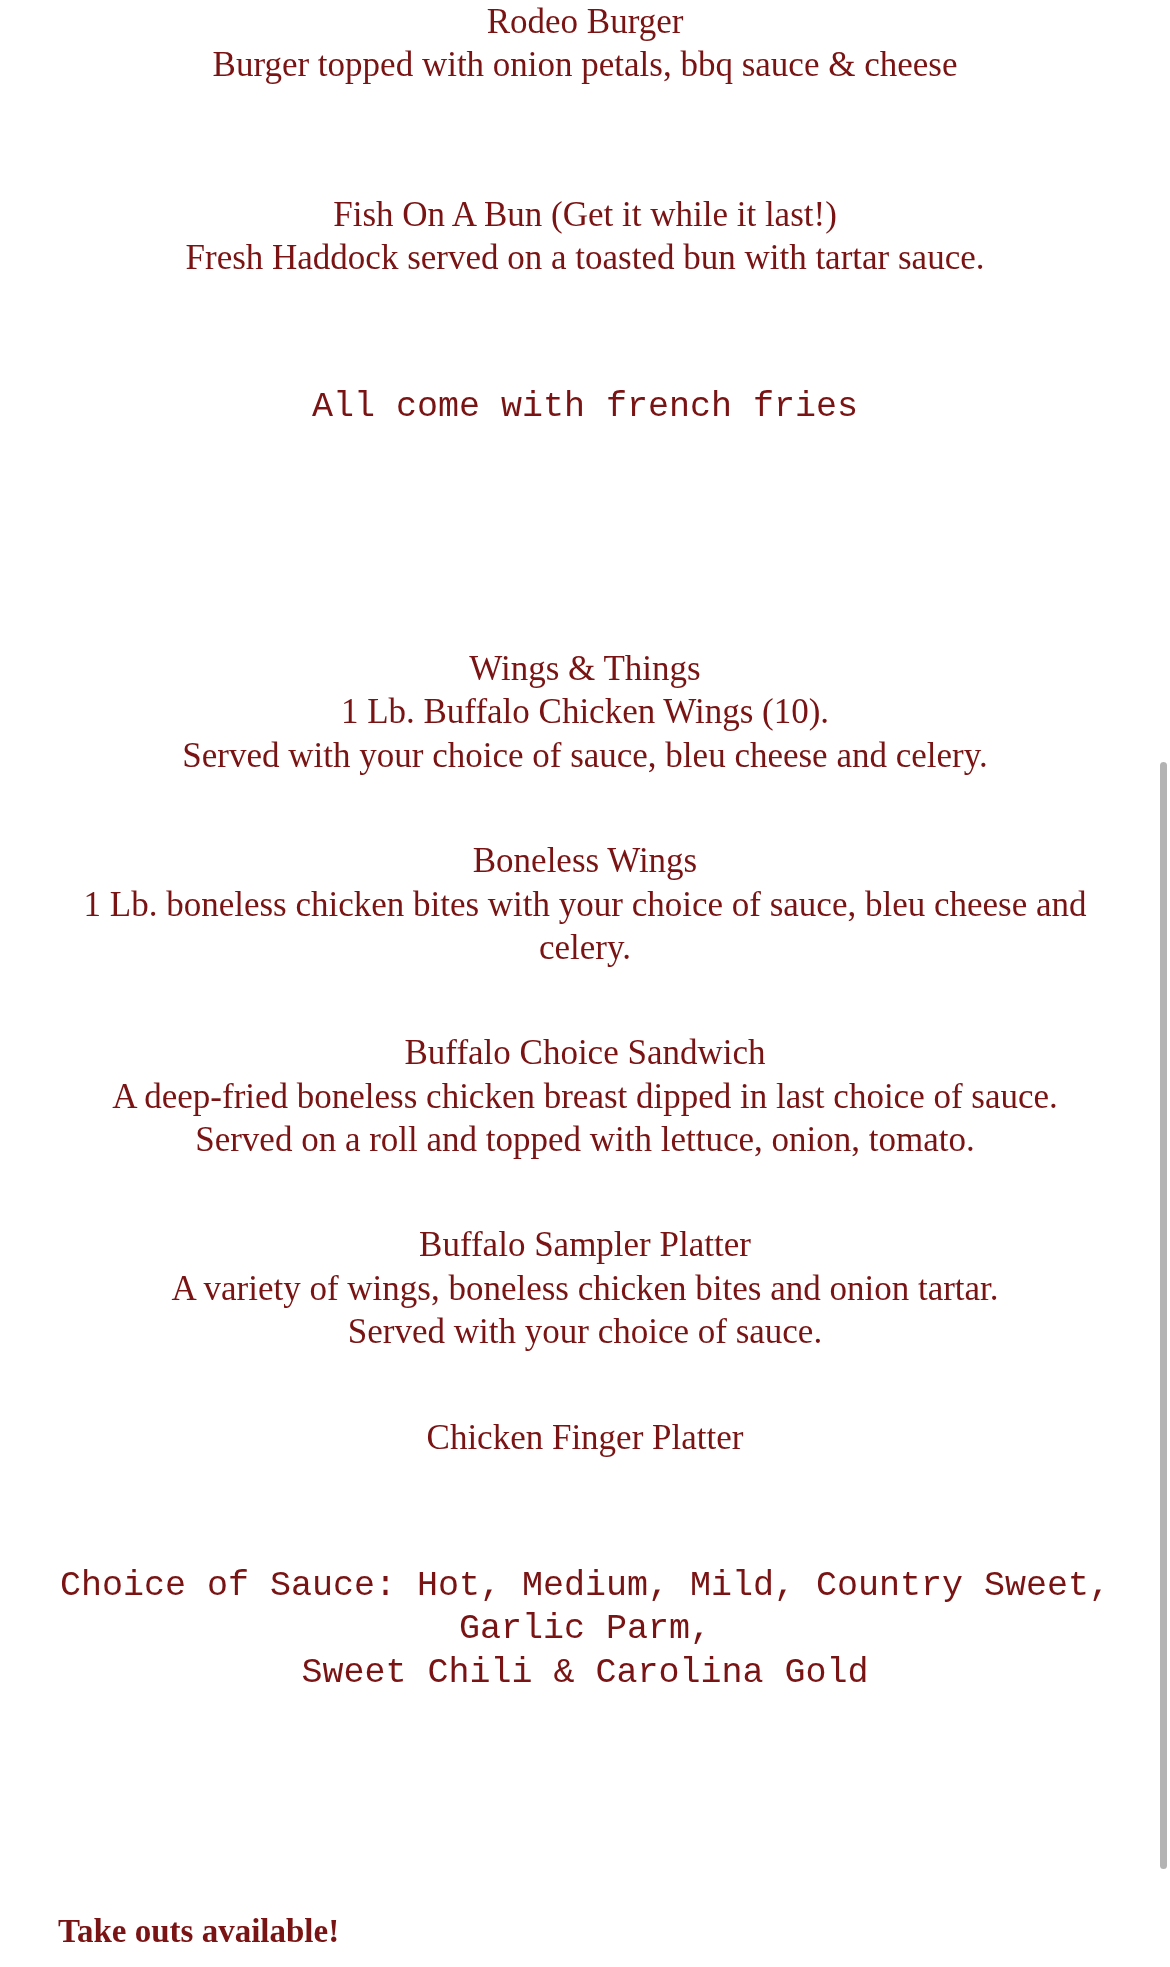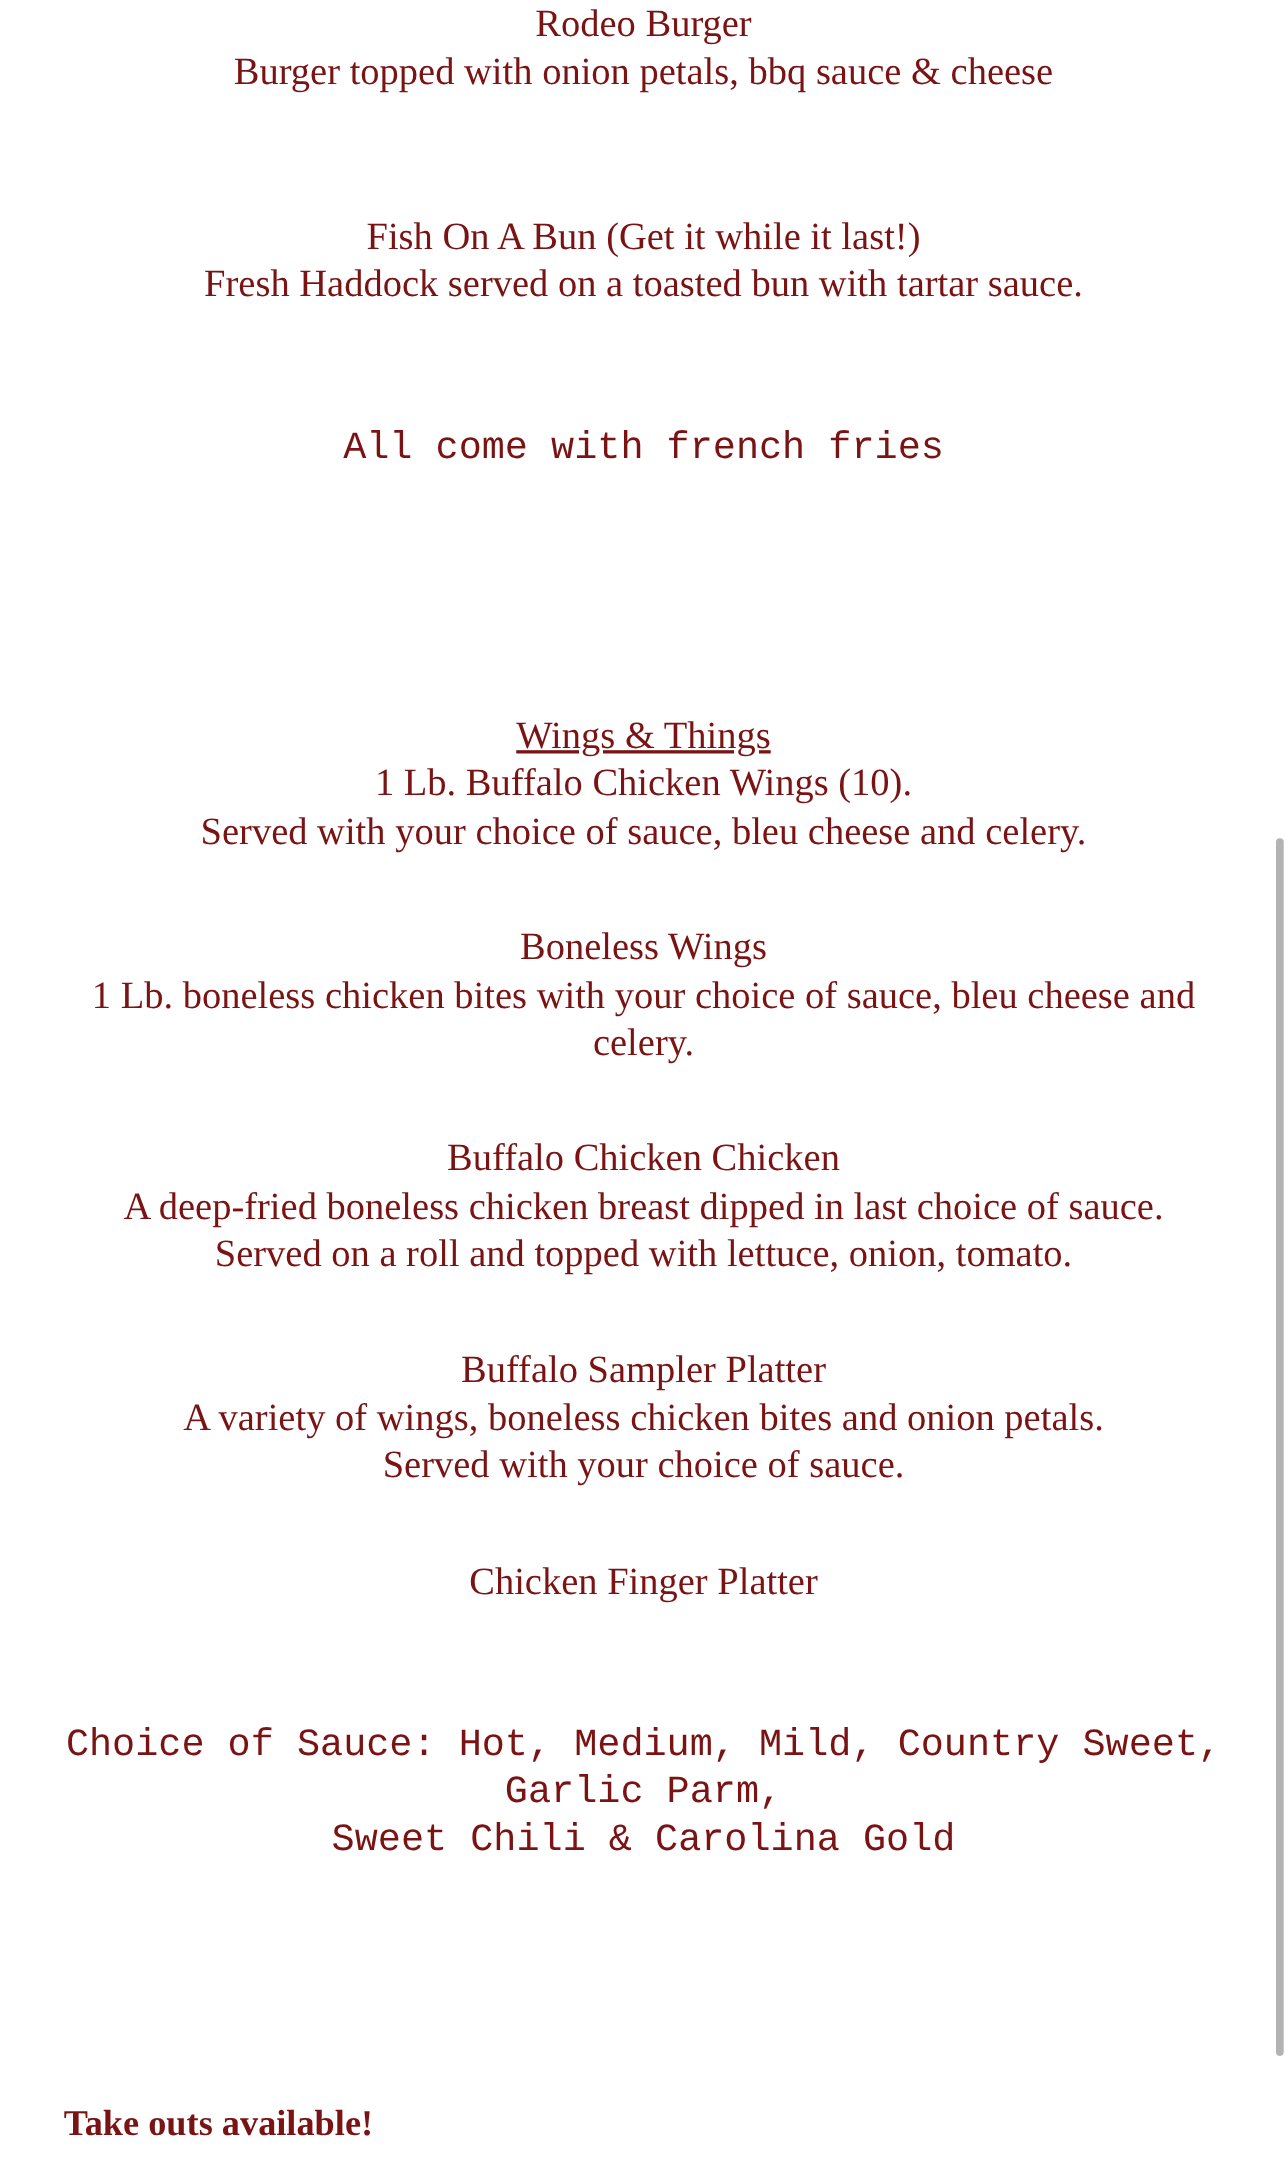--- a/index.html
+++ b/index.html
@@ -41,21 +41,20 @@
     height: 218px;
   }
   .spacer-md {
     height: 78px;
   }
   .spacer-sm {
     height: 34px;
   }
   .section-heading {
     font-size: 35px;
-    text-decoration: underline;
     margin: 0 0 0 0;
   }
   .note-line {
     font-size: 35px;
     margin: 0;
     font-family: Liberation Mono, monospace;
   }
   .takeout {
     font-size: 33px;
     font-weight: bold;
@@ -120,30 +119,30 @@
     <div class="spacer-sm"></div>
 
     <div class="item">
       <p class="item-name">Boneless Wings</p>
       <p class="item-desc">1 Lb. boneless chicken bites with your choice of sauce, bleu cheese and celery.</p>
     </div>
 
     <div class="spacer-sm"></div>
 
     <div class="item">
-      <p class="item-name">Buffalo Chicken Chicken</p>
+      <p class="item-name">Buffalo Choice Sandwich</p>
       <p class="item-desc">A deep-fried boneless chicken breast dipped in last choice of sauce.</p>
       <p class="item-desc">Served on a roll and topped with lettuce, onion, tomato.</p>
     </div>
 
     <div class="spacer-sm"></div>
 
     <div class="item">
       <p class="item-name">Buffalo Sampler Platter</p>
-      <p class="item-desc">A variety of wings, boneless chicken bites and onion petals.</p>
+      <p class="item-desc">A variety of wings, boneless chicken bites and onion tartar.</p>
       <p class="item-desc">Served with your choice of sauce.</p>
     </div>
 
     <div class="spacer-sm"></div>
 
     <div class="item">
       <p class="item-name">Chicken Finger Platter</p>
     </div>
 
     <div class="spacer-md"></div>

